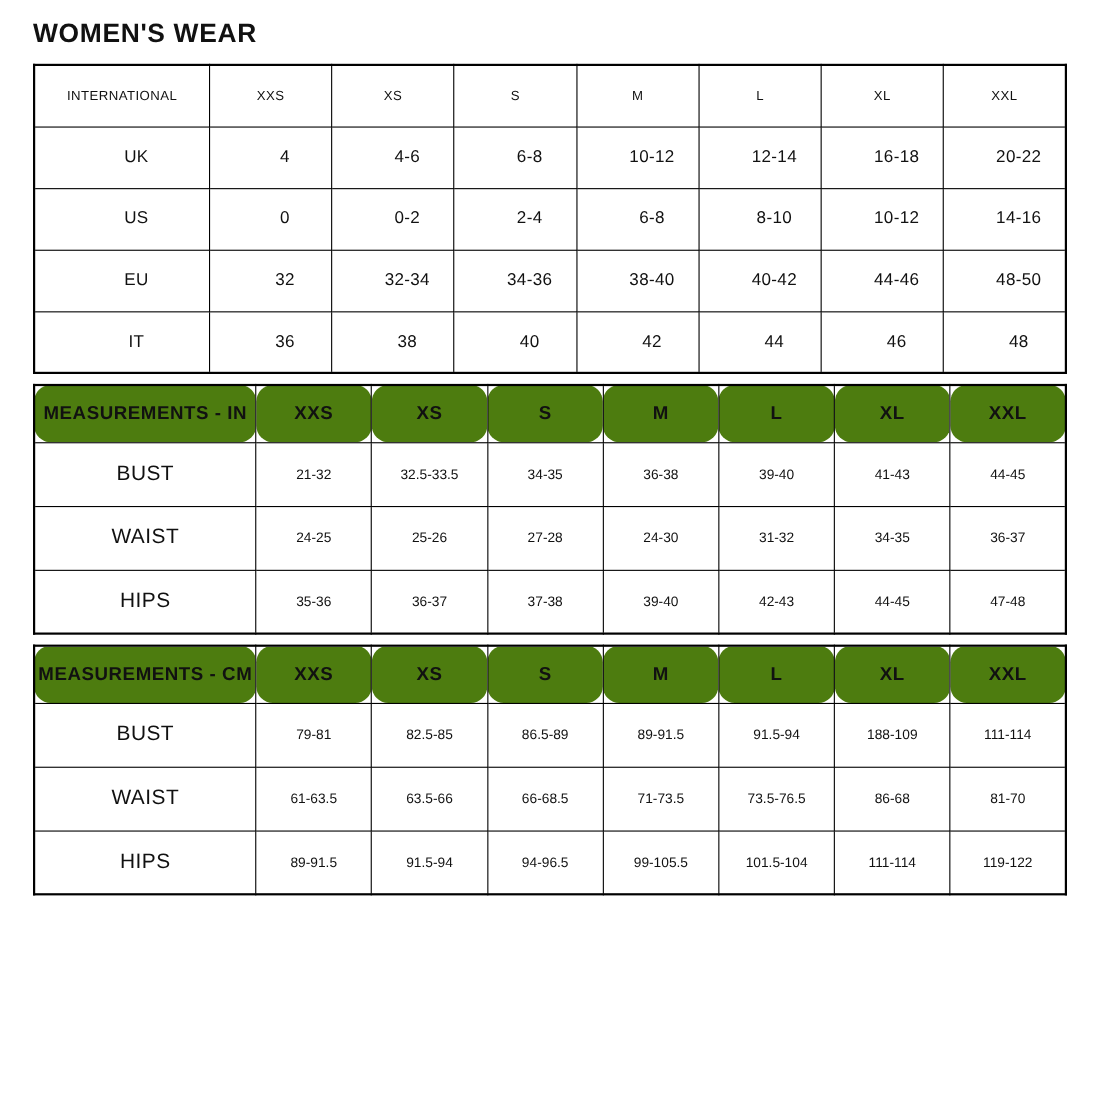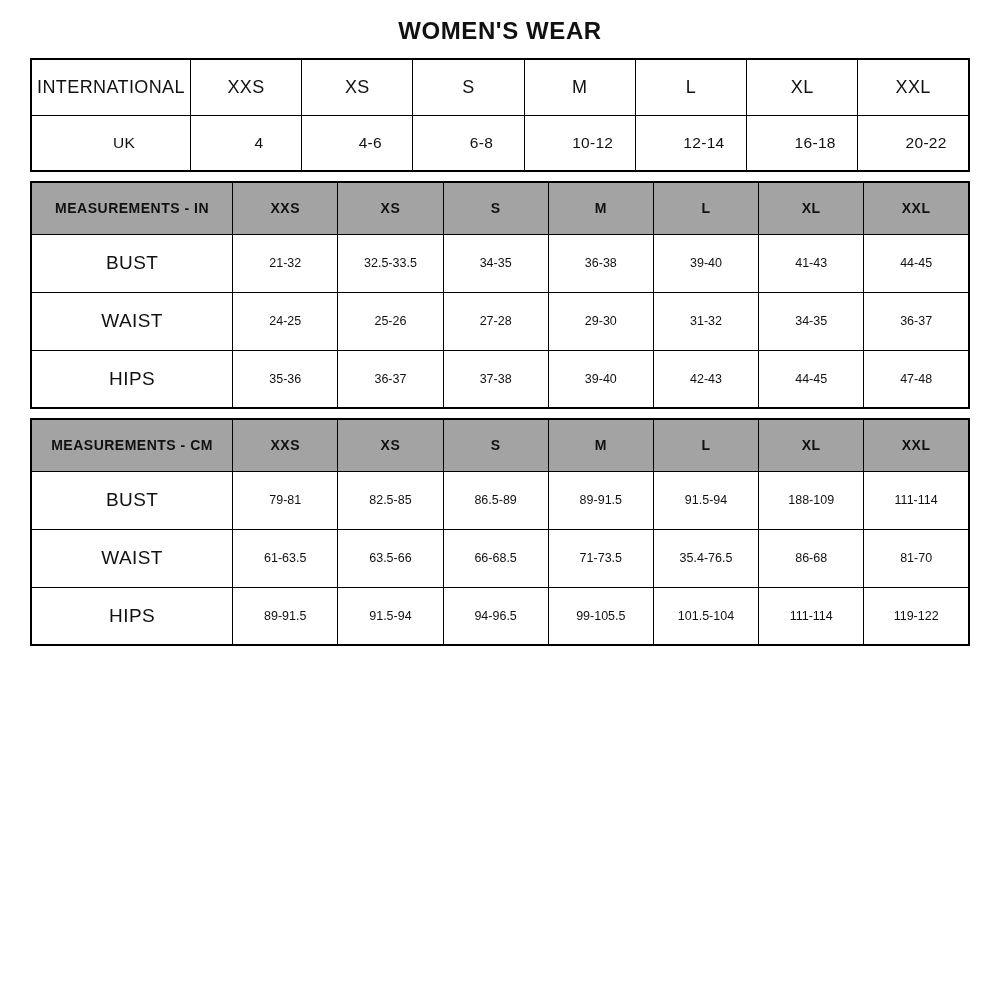--- a/index.html
+++ b/index.html
@@ -6,21 +6,21 @@
   html, body { margin: 0; padding: 0; }
   body {
     width: 1000px;
     height: 1000px;
     background: #ffffff;
     font-family: "Liberation Sans", sans-serif;
     color: #111111;
   }
   .page { padding: 0 30px; }
   .page-title {
-    text-align: center;
+    text-align: left;
     font-size: 24px;
     font-weight: 700;
     letter-spacing: 0.6px;
     margin: 0;
     padding: 17px 0 13px 0;
   }
   table {
     width: 100%;
     border-collapse: collapse;
     table-layout: fixed;
@@ -37,30 +37,31 @@
   }
   .band {
     background: #d9d9d9;
     height: 52px;
     font-size: 15px;
     font-weight: 700;
     letter-spacing: 0.5px;
   }
   
   .t1 col.c-first { width: 17%; }
-  .t1 .intl-row td { height: 56px; font-size: 18px; font-weight: 400; letter-spacing: 0.4px; }
+  .t1 .intl-row td { height: 56px; font-size: 12px; font-weight: 400; letter-spacing: 0.4px; }
   .t1 tbody td { height: 56px; font-size: 15.5px; font-weight: 400; letter-spacing: 0.3px; padding-left: 28px; }
   
   .mt col.c-first { width: 21.5%; }
   .mt thead th {
-    background: #a3a3a3;
+    background: #4d7c0f;
     height: 52px;
-    font-size: 14px;
+    font-size: 17px;
     font-weight: 700;
     letter-spacing: 0.5px;
+    border-radius: 15px;
   }
   .mt tbody td { height: 58px; font-size: 12.5px; font-weight: 400; }
   .mt tbody td.rowlabel { font-size: 19px; letter-spacing: 0.4px; }
 </style>
 </head>
 <body>
 
 <div class="page">
 
   <h1 class="page-title">WOMEN'S WEAR</h1>
@@ -92,20 +93,50 @@
       <tr>
         <td class="rowlabel">UK</td>
         <td>4</td>
         <td>4-6</td>
         <td>6-8</td>
         <td>10-12</td>
         <td>12-14</td>
         <td>16-18</td>
         <td>20-22</td>
       </tr>
+      <tr>
+        <td class="rowlabel">US</td>
+        <td>0</td>
+        <td>0-2</td>
+        <td>2-4</td>
+        <td>6-8</td>
+        <td>8-10</td>
+        <td>10-12</td>
+        <td>14-16</td>
+      </tr>
+      <tr>
+        <td class="rowlabel">EU</td>
+        <td>32</td>
+        <td>32-34</td>
+        <td>34-36</td>
+        <td>38-40</td>
+        <td>40-42</td>
+        <td>44-46</td>
+        <td>48-50</td>
+      </tr>
+      <tr>
+        <td class="rowlabel">IT</td>
+        <td>36</td>
+        <td>38</td>
+        <td>40</td>
+        <td>42</td>
+        <td>44</td>
+        <td>46</td>
+        <td>48</td>
+      </tr>
     </tbody>
   </table>
 
   <table class="mt">
     <colgroup>
       <col class="c-first">
         <col>
         <col>
         <col>
         <col>
@@ -134,21 +165,21 @@
         <td>36-38</td>
         <td>39-40</td>
         <td>41-43</td>
         <td>44-45</td>
       </tr>
       <tr>
         <td class="rowlabel">WAIST</td>
         <td>24-25</td>
         <td>25-26</td>
         <td>27-28</td>
-        <td>29-30</td>
+        <td>24-30</td>
         <td>31-32</td>
         <td>34-35</td>
         <td>36-37</td>
       </tr>
       <tr>
         <td class="rowlabel">HIPS</td>
         <td>35-36</td>
         <td>36-37</td>
         <td>37-38</td>
         <td>39-40</td>
@@ -192,21 +223,21 @@
         <td>91.5-94</td>
         <td>188-109</td>
         <td>111-114</td>
       </tr>
       <tr>
         <td class="rowlabel">WAIST</td>
         <td>61-63.5</td>
         <td>63.5-66</td>
         <td>66-68.5</td>
         <td>71-73.5</td>
-        <td>35.4-76.5</td>
+        <td>73.5-76.5</td>
         <td>86-68</td>
         <td>81-70</td>
       </tr>
       <tr>
         <td class="rowlabel">HIPS</td>
         <td>89-91.5</td>
         <td>91.5-94</td>
         <td>94-96.5</td>
         <td>99-105.5</td>
         <td>101.5-104</td>

